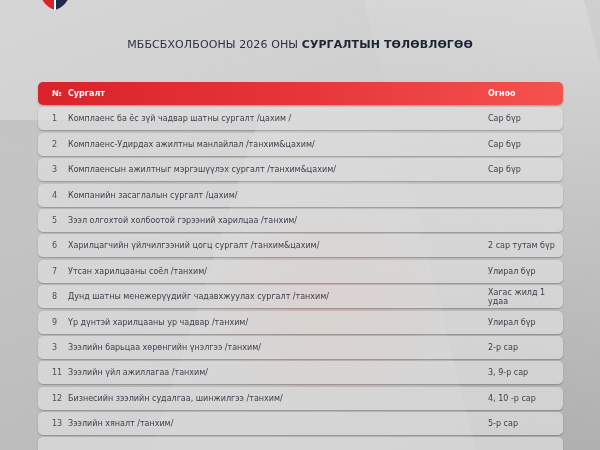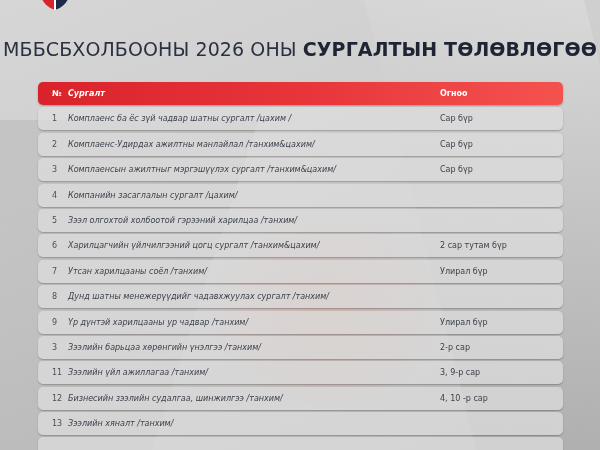--- a/index.html
+++ b/index.html
@@ -21,39 +21,39 @@
   .watermark {
     position:absolute; left:210px; top:215px; width:230px; height:190px;
     border-radius:50%;
     background: radial-gradient(ellipse at center, rgba(240,140,110,0.22) 0%, rgba(240,140,110,0.1) 55%, rgba(240,140,110,0) 75%);
   }
   .logo {
     position:absolute; left:38px; top:-6px; width:34px; height:16px;
   }
   .title {
     position:absolute; left:0; right:0; top:38px; text-align:center;
-    font-size:19px; color:#2b3140; letter-spacing:0.1px;
+    font-size:11px; color:#2b3140; letter-spacing:0.1px;
   }
   .title .bold { font-weight:bold; color:#1e2433; }
   .table { position:absolute; left:38px; top:82px; width:525px; }
   .hdr {
     height:23px; border-radius:5px;
     background: linear-gradient(90deg, #d9232a 0%, #e7353a 50%, #f4524f 100%);
     box-shadow: 0 1px 2px rgba(0,0,0,0.25);
     display:flex; align-items:center; color:#fff; font-size:8px; font-weight:bold;
   }
   .row {
     height:23px; margin-top:2.4px; border-radius:5px;
     background: rgba(222,222,222,0.72);
     box-shadow: 0 1px 1.5px rgba(0,0,0,0.25);
     display:flex; align-items:center; color:#3a3f4a; font-size:8px;
   }
   .c-num { width:16px; padding-left:14px; }
-  .c-name { width:372px;font-style:italic; }
-  .c-date { flex:1; }
+  .c-name { width:412px; }
+  .c-date { flex:1;margin-left:8px; }
   .row .c-num { color:#4a4f5a; }
 </style>
 </head>
 <body>
 
 <div class="bg-shape1"></div>
 <div class="bg-shape2"></div>
 <div class="watermark"></div>
 
 <svg class="logo" viewBox="0 0 34 16">
@@ -102,20 +102,21 @@
     <span class="c-date">2 сар тутам бүр</span>
   </div>
   <div class="row">
     <span class="c-num">7</span>
     <span class="c-name">Утсан харилцааны соёл /танхим/</span>
     <span class="c-date">Улирал бүр</span>
   </div>
   <div class="row">
     <span class="c-num">8</span>
     <span class="c-name">Дунд шатны менежерүүдийг чадавхжуулах сургалт /танхим/</span>
+    <span class="c-date">Хагас жилд 1 удаа</span>
   </div>
   <div class="row">
     <span class="c-num">9</span>
     <span class="c-name">Үр дүнтэй харилцааны ур чадвар /танхим/</span>
     <span class="c-date">Улирал бүр</span>
   </div>
   <div class="row">
     <span class="c-num">3</span>
     <span class="c-name">Зээлийн барьцаа хөрөнгийн үнэлгээ  /танхим/</span>
     <span class="c-date">2-р сар</span>
@@ -126,15 +127,16 @@
     <span class="c-date">3, 9-р сар</span>
   </div>
   <div class="row">
     <span class="c-num">12</span>
     <span class="c-name">Бизнесийн зээлийн судалгаа, шинжилгээ  /танхим/</span>
     <span class="c-date">4, 10 -р сар</span>
   </div>
   <div class="row">
     <span class="c-num">13</span>
     <span class="c-name">Зээлийн хяналт /танхим/</span>
+    <span class="c-date">5-р сар</span>
   </div>
   <div class="row"></div>
 </div>
 
 </body></html>

